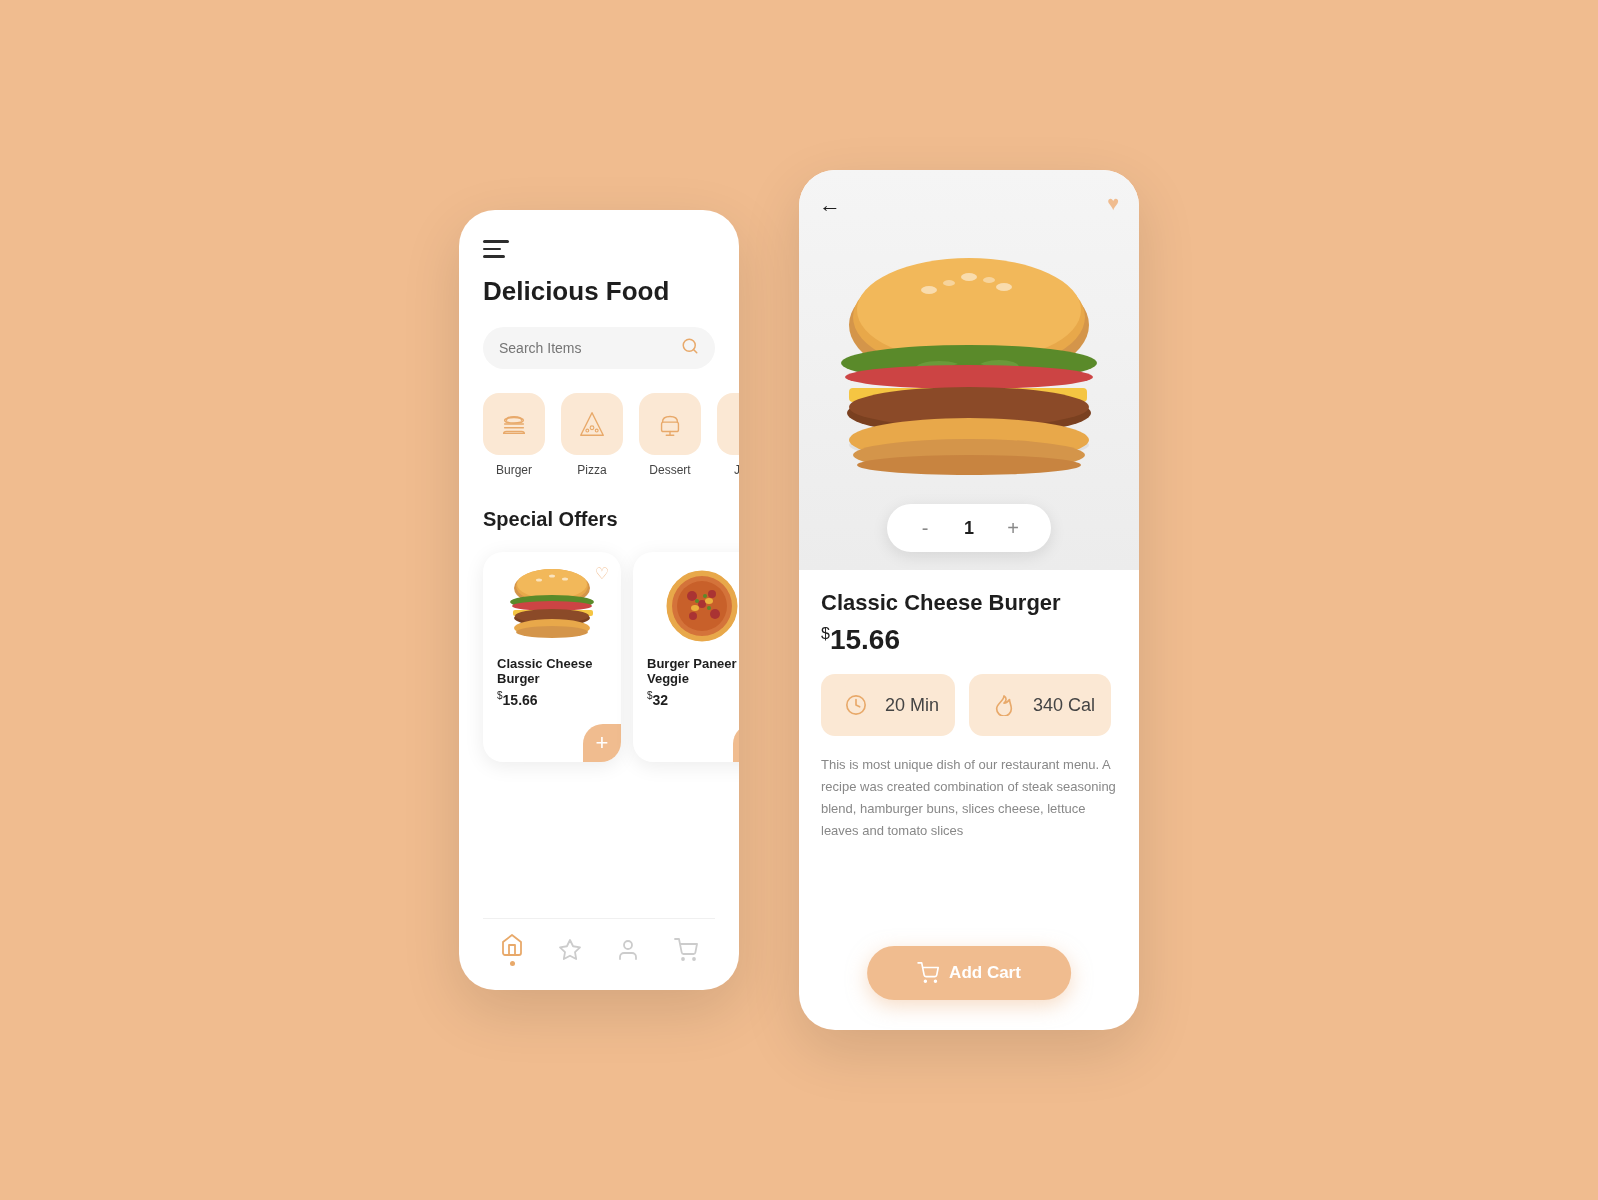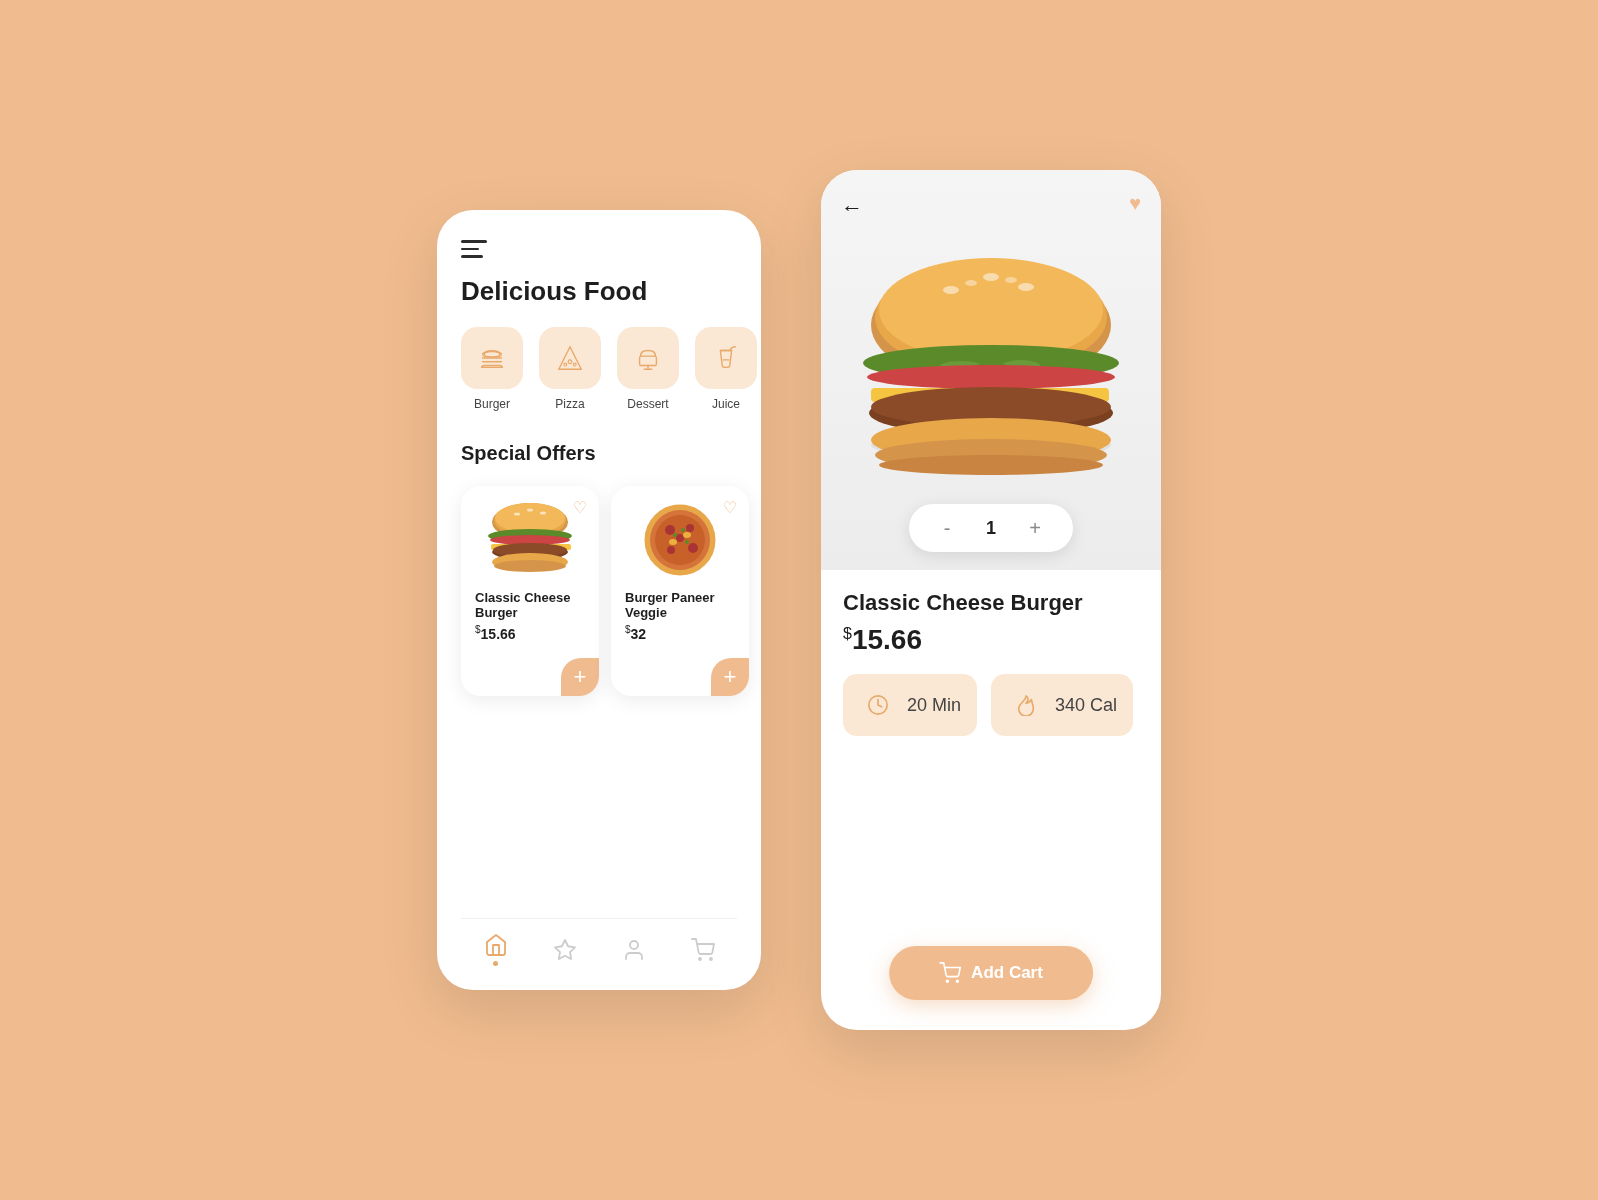--- a/index.html
+++ b/index.html
@@ -26,21 +26,21 @@
     .phone-screen {
       background: #fff;
       border-radius: 36px;
       box-shadow: 0 20px 60px rgba(0,0,0,0.12);
       overflow: hidden;
       position: relative;
     }
 
     
     .screen-left {
-      width: 324px;
+      width: 280px;
       height: 780px;
       padding: 30px 24px 20px;
       display: flex;
       flex-direction: column;
     }
 
     .menu-icon {
       display: flex;
       flex-direction: column;
       gap: 5px;
@@ -422,20 +422,29 @@
   <div class="phone-screen screen-left">
 
     <div class="menu-icon">
       <span></span>
       <span></span>
       <span></span>
     </div>
 
     <h1 class="page-title">Delicious Food</h1>
 
+    <div class="search-bar">
+      <input type="text" placeholder="Search Items" style="">
+      <span class="search-icon-svg">
+        <svg width="18" height="18" viewBox="0 0 24 24" fill="none" stroke="#E8A96A" stroke-width="2" stroke-linecap="round" stroke-linejoin="round">
+          <circle cx="11" cy="11" r="8"></circle>
+            <line x1="21" y1="21" x2="16.65" y2="16.65"></line>
+        </svg>
+      </span>
+    </div>
 
     <div class="categories">
 
       <div class="category-item">
         <div class="category-icon-box">
           <svg viewBox="0 0 32 32" stroke="#E8A96A" fill="none" stroke-width="1.5">
             <path d="M6 20h20M6 16h20M8 24h16c2 0 3 1 3 2H5c0-1 1-2 3-2zM8 12c0-5 16-5 16 0" stroke-linecap="round"></path>
             <ellipse cx="16" cy="12" rx="10" ry="3" stroke-linecap="round"></ellipse>
           </svg>
         </div>
@@ -642,20 +651,21 @@
         <div class="info-tag">
           <div class="info-tag-icon">
             <svg viewBox="0 0 24 24">
               <path d="M12 2c0 6-8 8-8 14a8 8 0 0 0 16 0c0-4-2-7-2-10-2 3-3 4-6 4 3-3 3-6 0-8z" stroke-linecap="round" stroke-linejoin="round"></path>
             </svg>
           </div>
           <span class="info-tag-text">340 Cal</span>
         </div>
       </div>
 
+      <p class="detail-description">This is most unique dish of our restaurant menu. A recipe was created combination of steak seasoning blend, hamburger buns, slices cheese, lettuce leaves and tomato slices</p>
     </div>
 
     <button class="add-cart-btn">
       <svg viewBox="0 0 24 24">
         <circle cx="9" cy="21" r="1"></circle>
           <circle cx="20" cy="21" r="1"></circle>
         <path d="M1 1h4l2.68 13.39a2 2 0 0 0 2 1.61h9.72a2 2 0 0 0 2-1.61L23 6H6" stroke-linecap="round" stroke-linejoin="round"></path>
       </svg>
       <span>Add Cart</span>
     </button>

